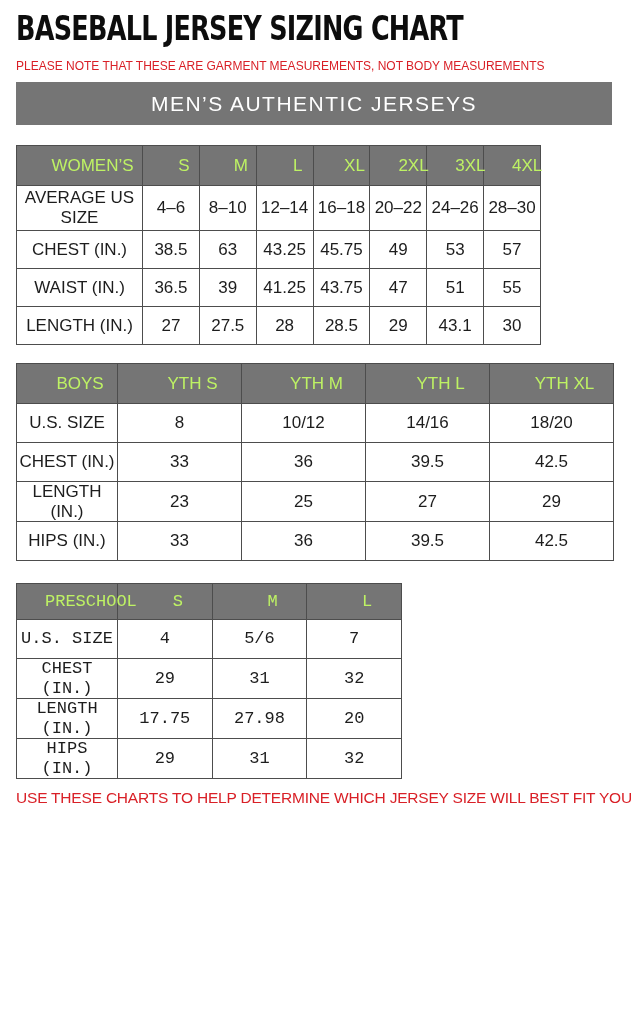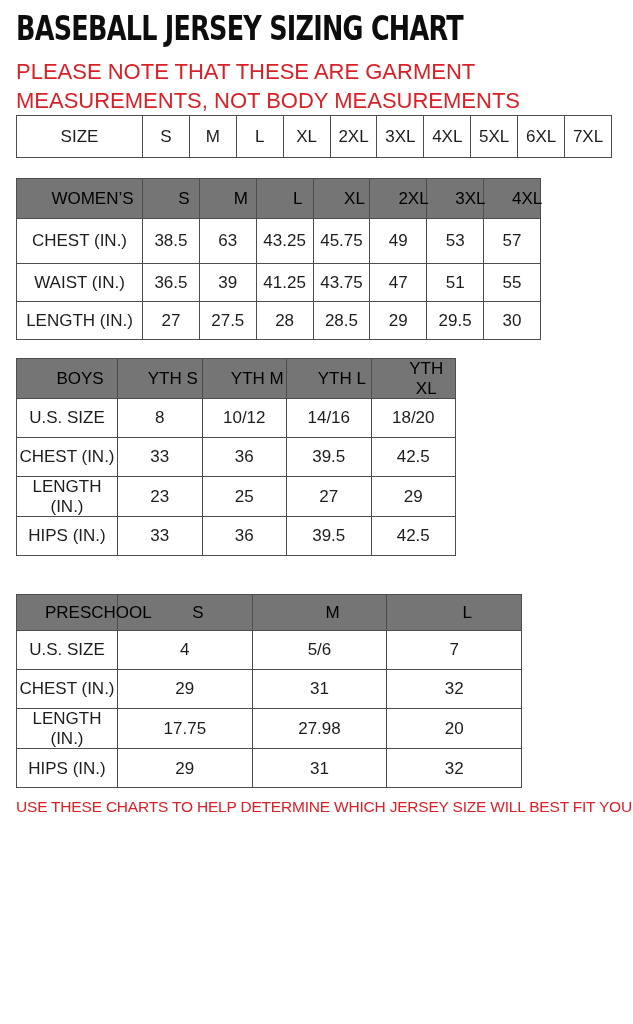--- a/index.html
+++ b/index.html
@@ -12,101 +12,99 @@
   .page { padding:13px 0 0 16px; }
 
   .title {
     margin:0; font-family:"DejaVu Sans","Liberation Sans",sans-serif;
     font-size:34px; font-weight:800; line-height:30px; letter-spacing:-1px;
     color:#0d0d0d; white-space:nowrap;
     transform:scaleX(0.75); transform-origin:left center;
   }
   .note {
     margin:14px 0 0; width:578px; color:var(--red);
-    font-size:22px; line-height:29px; font-weight:400;
+    font-size:12px; line-height:19px; font-weight:400;
   }
   .banner {
     margin-top:6px; width:596px; height:43px; background:var(--gray);
     color:#fff; display:flex; align-items:center; justify-content:center;
     font-size:21px; letter-spacing:1.5px;
   }
 
   table.tbl {
     border-collapse:collapse; table-layout:fixed;
     text-align:center; font-size:17px; color:var(--ink);
   }
   .tbl th, .tbl td {
     border:1px solid var(--border); font-weight:400; padding:0 2px;
     vertical-align:middle; line-height:1.15;
   }
-  .tbl tr.head th { background:var(--gray); color:#000000;padding-left:28px; }
+  .tbl tr.head th { background:var(--gray); color:#bef264;padding-left:28px; }
 
   .mens { width:596px; }
   .mens .label-col { width:126px; }
   .mens th, .mens td { height:42px; }
 
   .womens { margin-top:20px; width:525px; }
   .womens .label-col { width:126px; }
   .womens th, .womens td { height:38px; }
   .womens tr.head th { height:40px; }
   .womens tr:nth-child(2) th, .womens tr:nth-child(2) td { height:45px; }
 
-  .boys { margin-top:18px; width:440px; }
+  .boys { margin-top:18px; width:598px; }
   .boys .label-col { width:101px; }
   .boys th, .boys td { height:39px; }
   .boys tr.head th { height:40px; }
 
-  .preschool { margin-top:38px; width:506px; }
+  .preschool { margin-top:22px; width:386px;font-family:Liberation Mono, monospace; }
   .preschool .label-col { width:101px; }
   .preschool th, .preschool td { height:39px; }
   .preschool tr.head th { height:36px; }
 
   .footer {
     margin:10px 0 0; color:var(--red); font-size:15.5px;
     white-space:nowrap; letter-spacing:-0.2px;
   }
 </style>
 </head>
 <body>
 
 <div class="page">
   <h1 class="title">BASEBALL JERSEY SIZING CHART</h1>
   <p class="note">PLEASE NOTE THAT THESE ARE GARMENT MEASUREMENTS, NOT BODY MEASUREMENTS</p>
 
+  <div class="banner">MEN’S AUTHENTIC JERSEYS</div>
   <table class="tbl mens">
       <tbody>
-        <tr>
-          <th class="label-col">SIZE</th>
-          <td>S</td>
-          <td>M</td>
-          <td>L</td>
-          <td>XL</td>
-          <td>2XL</td>
-          <td>3XL</td>
-          <td>4XL</td>
-          <td>5XL</td>
-          <td>6XL</td>
-          <td>7XL</td>
-        </tr>
       </tbody>
     </table>
 
   <table class="tbl womens">
       <tbody>
         <tr class="head">
           <th class="label-col">WOMEN’S</th>
           <th>S</th>
           <th>M</th>
           <th>L</th>
           <th>XL</th>
           <th>2XL</th>
           <th>3XL</th>
           <th>4XL</th>
         </tr>
         <tr>
+          <th class="label-col">AVERAGE US SIZE</th>
+          <td>4–6</td>
+          <td>8–10</td>
+          <td>12–14</td>
+          <td>16–18</td>
+          <td>20–22</td>
+          <td>24–26</td>
+          <td>28–30</td>
+        </tr>
+        <tr>
           <th class="label-col">CHEST (IN.)</th>
           <td>38.5</td>
           <td>63</td>
           <td>43.25</td>
           <td>45.75</td>
           <td>49</td>
           <td>53</td>
           <td>57</td>
         </tr>
         <tr>
@@ -119,21 +117,21 @@
           <td>51</td>
           <td>55</td>
         </tr>
         <tr>
           <th class="label-col">LENGTH (IN.)</th>
           <td>27</td>
           <td>27.5</td>
           <td>28</td>
           <td>28.5</td>
           <td>29</td>
-          <td>29.5</td>
+          <td>43.1</td>
           <td>30</td>
         </tr>
       </tbody>
     </table>
 
   <table class="tbl boys">
       <tbody>
         <tr class="head">
           <th class="label-col">BOYS</th>
           <th>YTH S</th>

